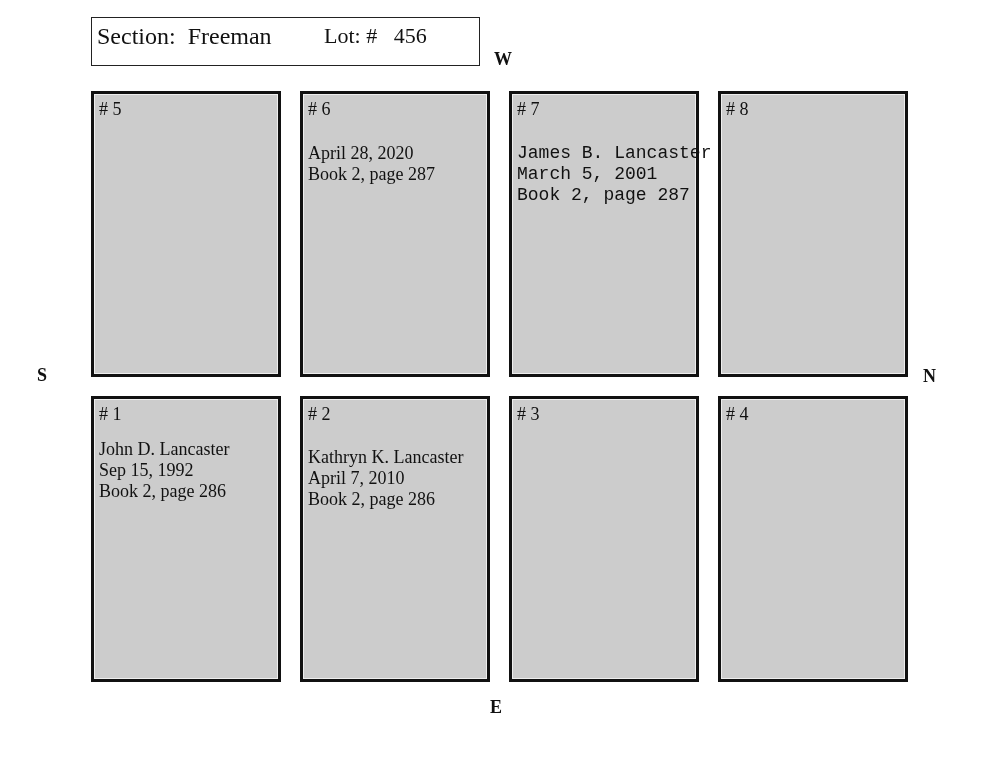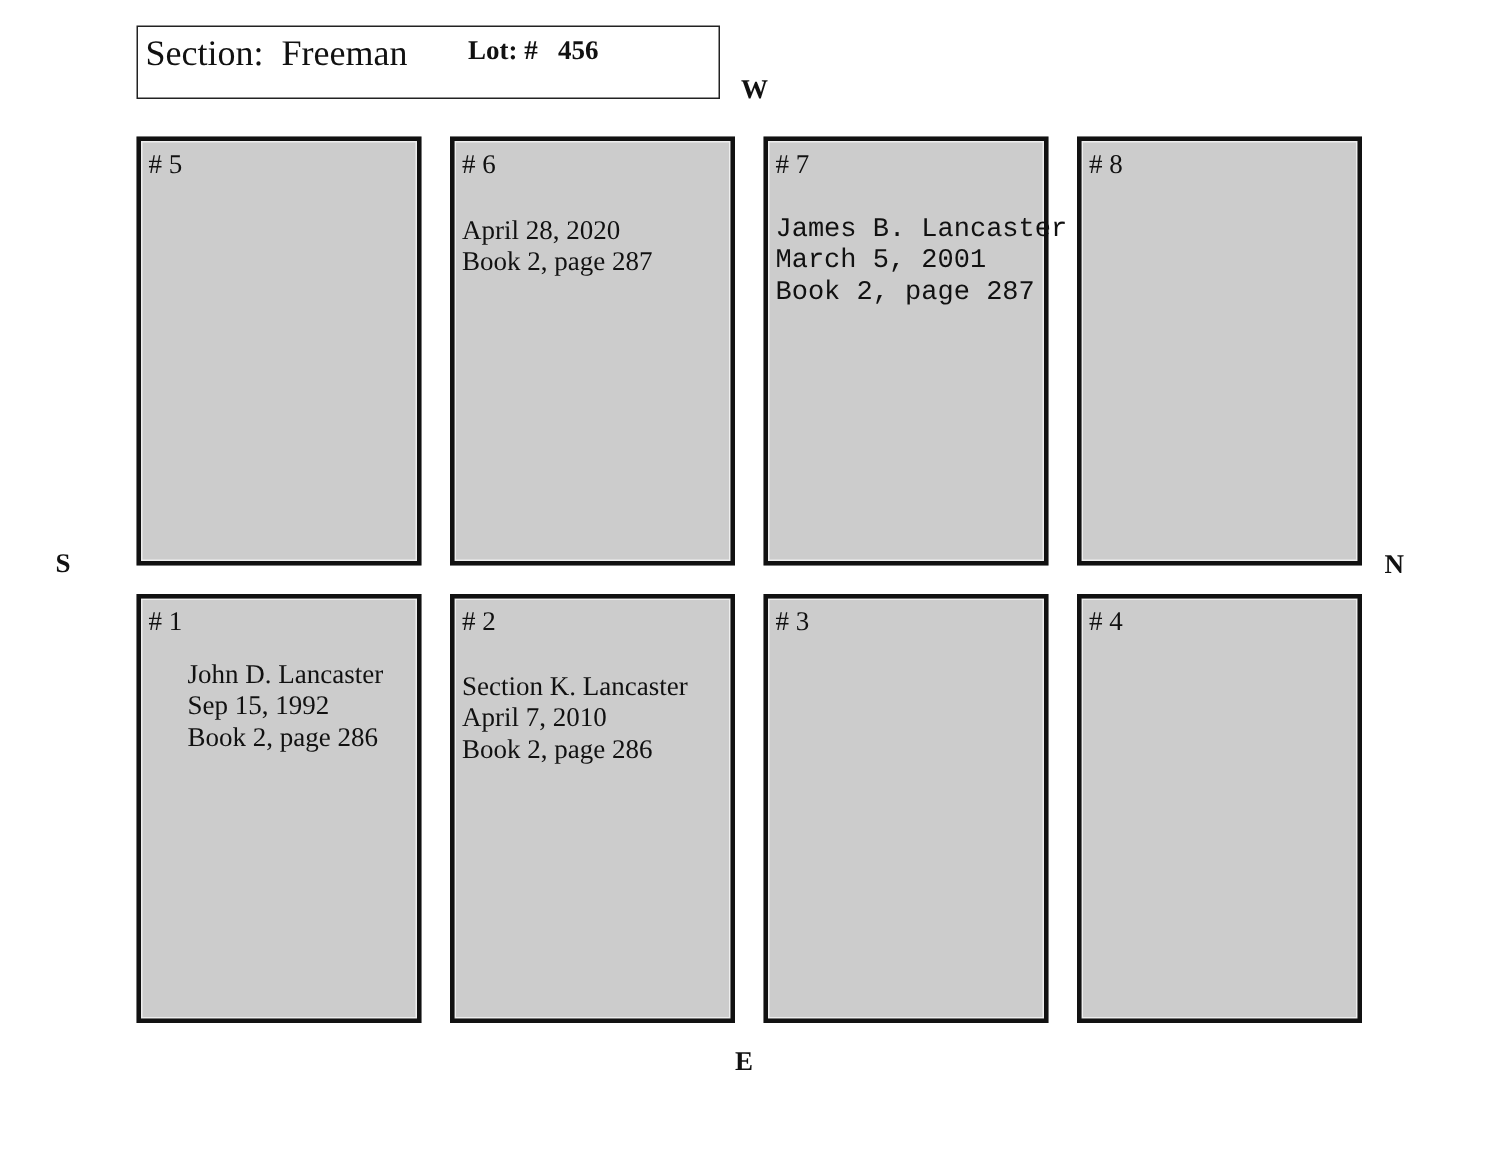--- a/index.html
+++ b/index.html
@@ -1,21 +1,21 @@
 <!DOCTYPE html>
 <html><head>
 <meta charset="utf-8">
 <style>
   html, body { margin:0; padding:0; background:#ffffff; }
   body { width:1000px; height:773px; position:relative; overflow:hidden;
          font-family:"Liberation Serif", "DejaVu Serif", serif; color:#111; }
   .header-box { position:absolute; left:91px; top:17px; width:389px; height:49px;
                 border:1.5px solid #222; box-sizing:border-box; background:#fff; }
   .header-section { position:absolute; left:5px; top:5px; font-size:24px; white-space:pre; }
-  .header-lot { position:absolute; left:220px; top:5px; font-size:18px; white-space:pre;font-weight:bold; }
+  .header-lot { position:absolute; left:232px; top:5px; font-size:22px; white-space:pre; }
   .compass { position:absolute; font-weight:bold; font-size:18px; }
   .plot { position:absolute; width:190px; height:286px; box-sizing:border-box;
           border:3px solid #111; background:#cccccc;
           box-shadow: inset 0 0 0 1px #eeeeee; }
   .plot-num { position:absolute; left:5px; top:5px; font-size:18px; white-space:pre; }
   .plot-info { position:absolute; left:5px; font-size:18px; line-height:21px; white-space:nowrap; }
   .plot-info div { margin:0; }
 </style>
 </head>
 <body>
@@ -50,31 +50,31 @@
     <div>Book 2, page 287</div>
   </div>
 </div>
 
 <div class="plot" style="left:718px; top:91px;">
   <span class="plot-num"># 8</span>
 </div>
 
 <div class="plot" style="left:91px; top:396px;">
   <span class="plot-num"># 1</span>
-  <div class="plot-info" style="top:40px;margin-left:26px;">
+  <div class="plot-info" style="top:40px;">
     <div>John D. Lancaster</div>
     <div>Sep 15, 1992</div>
     <div>Book 2, page 286</div>
   </div>
 </div>
 
 <div class="plot" style="left:300px; top:396px;">
   <span class="plot-num"># 2</span>
   <div class="plot-info" style="top:48px;">
-    <div>Section K. Lancaster</div>
+    <div>Kathryn K. Lancaster</div>
     <div>April 7, 2010</div>
     <div>Book 2, page 286</div>
   </div>
 </div>
 
 <div class="plot" style="left:509px; top:396px;">
   <span class="plot-num"># 3</span>
 </div>
 
 <div class="plot" style="left:718px; top:396px;">

